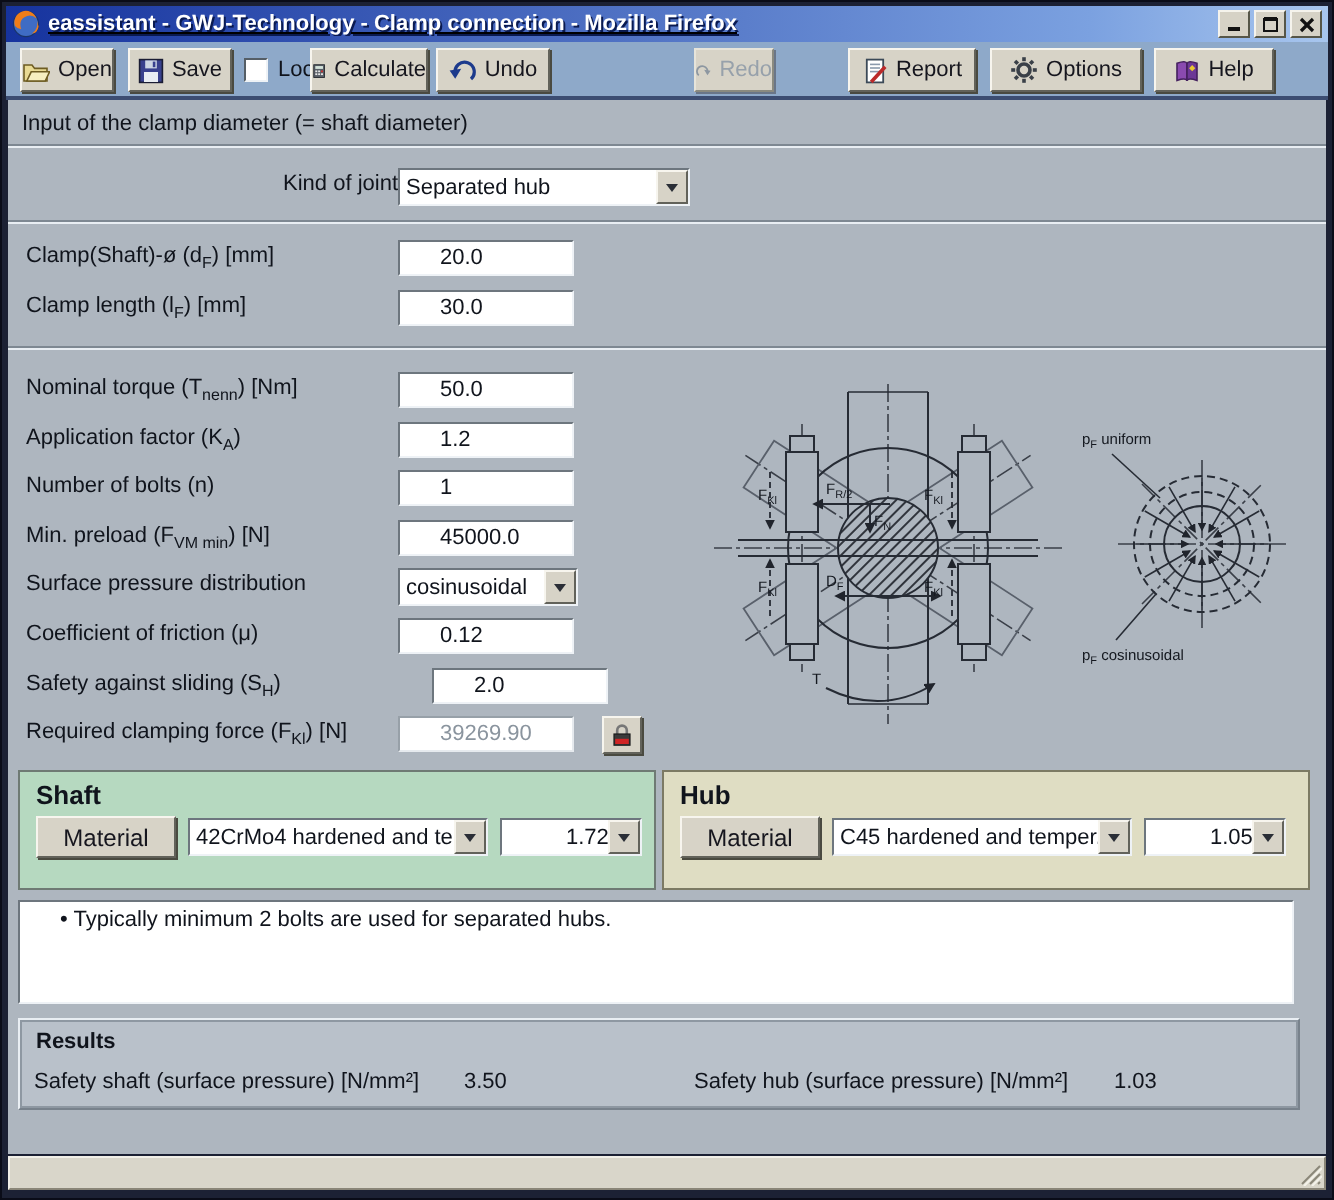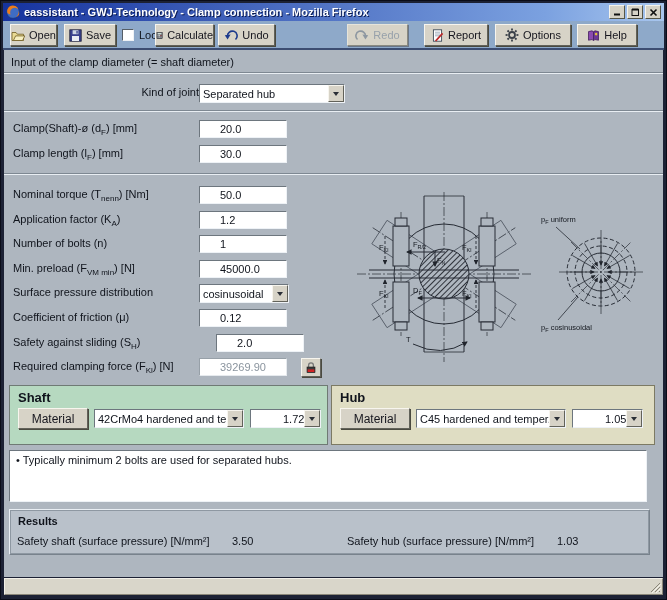--- a/index.html
+++ b/index.html
@@ -3,21 +3,21 @@
 <meta charset="utf-8">
 <style>
   html,body{margin:0;padding:0;background:#555;}
   *{box-sizing:border-box;}
   .window{position:relative;width:667px;height:600px;background:#1c2134;border:1px solid #0a0c18;
           font-family:"Liberation Sans",sans-serif;overflow:hidden;}
 
   
   .titlebar{position:absolute;top:2px;left:2px;right:2px;height:18px;
     background:linear-gradient(to right,#16339e,#7ba1e0 82%,#a8c6ee);
-    display:flex;align-items:center;padding:0 3px;}
+    display:flex;align-items:center;padding:0 3px;text-decoration:underline;}
   .title-text{color:#fff;font-size:11px;font-weight:bold;text-shadow:1px 1px 0 #0a1a50;
     margin-left:4px;white-space:nowrap;flex:1;overflow:hidden;}
   .win-btn{width:16px;height:14px;background:#d6d2c6;border:1px solid;
     border-color:#f5f3ec #565648 #565648 #f5f3ec;display:flex;align-items:center;
     justify-content:center;margin-left:2px;flex:none;}
 
   
   .toolbar{position:absolute;top:20px;left:2px;right:2px;height:29px;background:#8ea9c9;
     border-bottom:2px solid #3c4d72;}
   .tbtn{position:absolute;top:3px;height:22px;background:#d7d3c7;border:1px solid;
@@ -58,21 +58,21 @@
   .panel.shaft{left:5px;width:319px;background:#b6d9c0;}
   .panel.hub{left:327px;width:324px;background:#dfddc3;border-color:#7c7a64;}
   .panel-title{position:absolute;left:8px;top:4px;font-size:13px;font-weight:bold;color:#10141c;}
   .mat-btn{position:absolute;left:8px;top:22px;width:70px;height:21px;background:#d7d3c7;border:1px solid;
     border-color:#f7f5ee #62625a #62625a #f7f5ee;box-shadow:1px 1px 0 #4a4a40;
     display:flex;align-items:center;justify-content:center;font-size:12px;color:#16161e;}
   .panel .dd.mat{position:absolute;left:84px;top:23px;width:150px;}
   .panel .dd.num{position:absolute;left:240px;top:23px;width:71px;padding-left:32px;}
 
   .msgbox{position:absolute;left:5px;top:400px;width:638px;height:52px;background:#fff;border:1px solid;
-    border-color:#6d767e #eef2f6 #eef2f6 #6d767e;font-size:11px;color:#10141c;padding:3px 6px;}
+    border-color:#6d767e #eef2f6 #eef2f6 #6d767e;font-size:11px;color:#10141c;padding:3px 20px;}
 
   .results{position:absolute;left:5px;top:459px;width:641px;height:46px;background:#b9c1ca;
     border:1px solid;border-color:#e9eef3 #78828c #78828c #e9eef3;box-shadow:0 0 0 1px #8e98a2 inset;}
   .results-title{position:absolute;left:8px;top:5px;font-size:11px;font-weight:bold;color:#10141c;}
   .rtext{position:absolute;top:25px;font-size:11px;color:#10141c;}
 
   .statusbar{position:absolute;left:3px;right:3px;bottom:4px;height:17px;background:#d9d6ca;
     border:1px solid;border-color:#f2f0e8 #8a8678 #8a8678 #f2f0e8;}
   .grip{position:absolute;right:1px;bottom:1px;}
 
@@ -150,21 +150,21 @@
       </svg>
       <span>Calculate</span>
     </div>
     <div class="tbtn" style="left:215px;width:57px;">
       <svg width="14" height="13" viewBox="0 0 14 13">
         <path d="M11.5,10.5 A4.8,4.8 0 1 0 3.6,7.8" fill="none" stroke="#1c3a8c" stroke-width="1.6"></path>
         <polygon points="0.8,6.2 6.6,5.4 3.6,10.4" fill="#1c3a8c"></polygon>
       </svg>
       <span>Undo</span>
     </div>
-    <div class="tbtn disabled" style="left:344px;width:61px;">
+    <div class="tbtn disabled" style="left:344px;width:40px;">
       <svg width="14" height="13" viewBox="0 0 14 13">
         <path d="M2.5,10.5 A4.8,4.8 0 1 1 10.4,7.8" fill="none" stroke="#8d97a1" stroke-width="1.6"></path>
         <polygon points="13.2,6.2 7.4,5.4 10.4,10.4" fill="#8d97a1"></polygon>
       </svg>
       <span>Redo</span>
     </div>
     <div class="tbtn" style="left:421px;width:64px;">
       <svg width="13" height="13" viewBox="0 0 13 13">
         <rect x="2.4" y="0.8" width="8.2" height="11.4" fill="#ffffff" stroke="#3c4a58" stroke-width="0.9"></rect>
         <line x1="4" y1="3.2" x2="9" y2="3.2" stroke="#8a9aac" stroke-width="0.8"></line>

